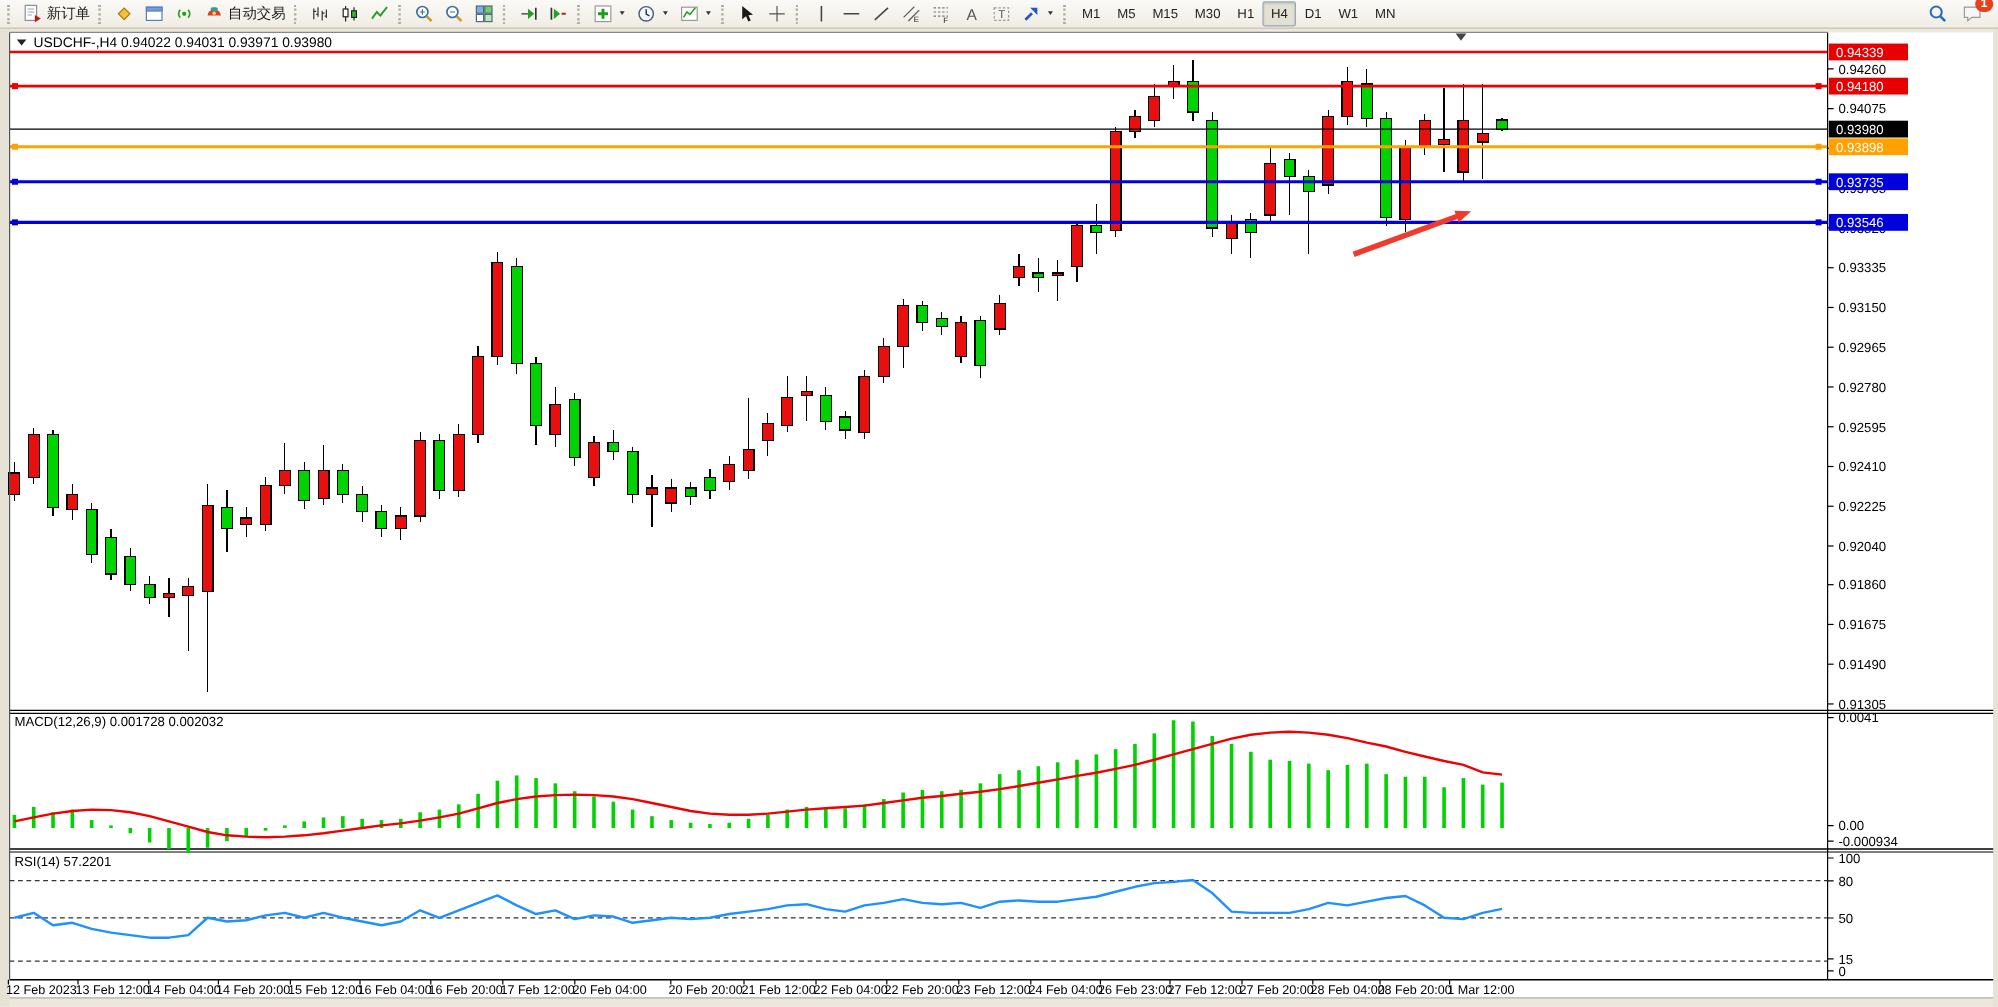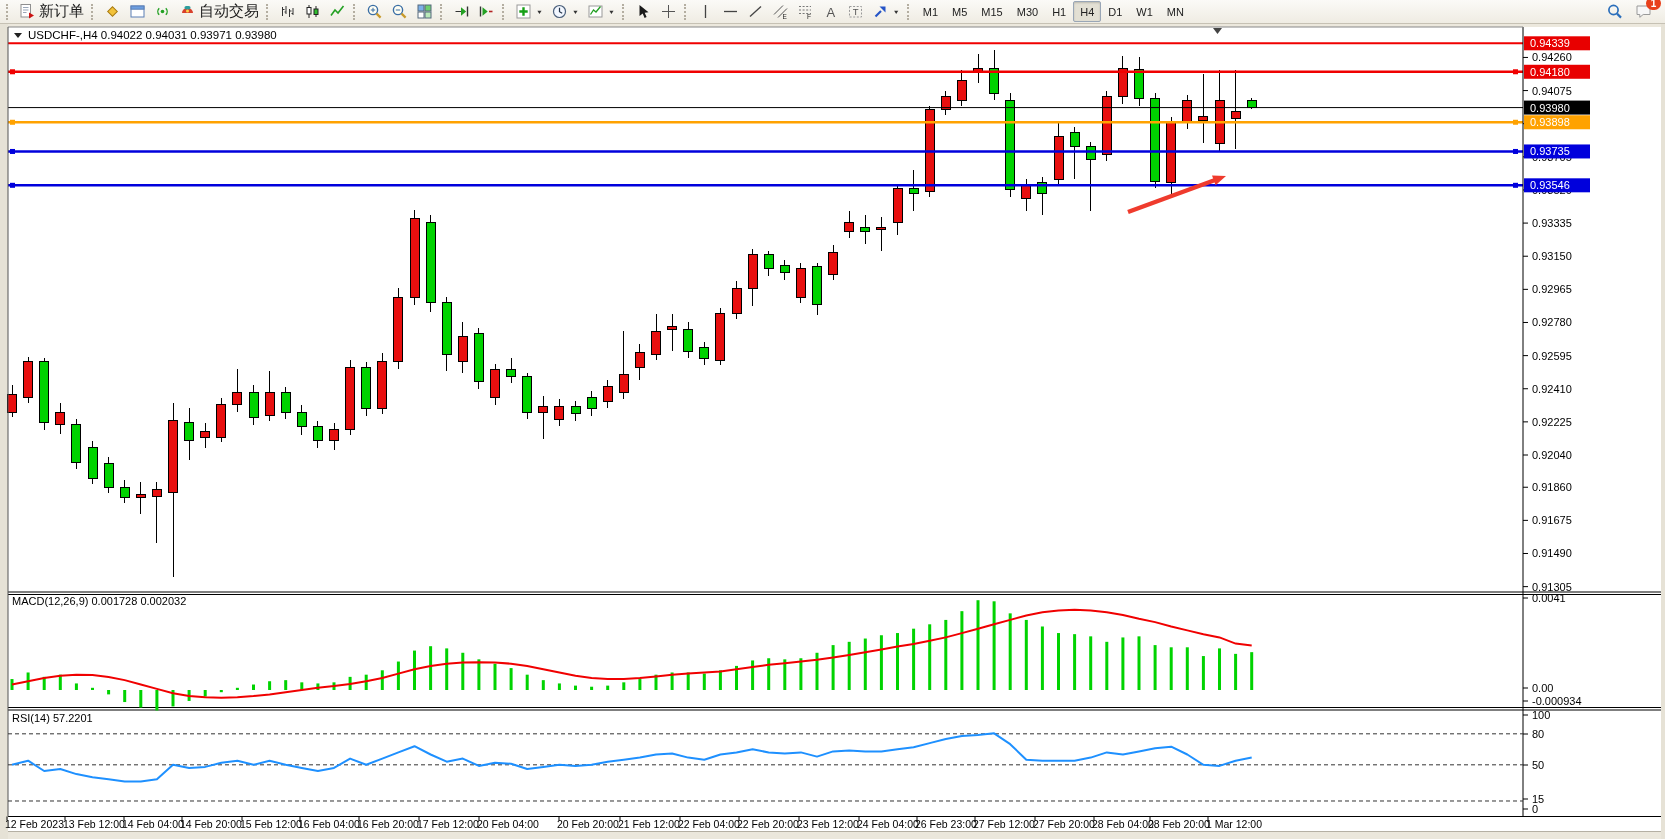--- a/index.html
+++ b/index.html
@@ -1,21 +1,21 @@
 <!DOCTYPE html>
 <html><head>
 <meta charset="utf-8">
 <style>
   html,body{margin:0;padding:0}
   body{width:1665px;height:839px;overflow:hidden;background:#ece8dd;font-family:"Liberation Sans",sans-serif;-webkit-font-smoothing:none}
   #toolbar{height:24px;display:flex;align-items:center;background:linear-gradient(#fbfaf7,#efecE3);border-bottom:1px solid #c6c1b4;padding:0 3px;box-sizing:border-box;white-space:nowrap}
   .grip{width:2px;height:16px;border-left:2px dotted #b4aea1;margin:0 5px 0 3px}
   .tb-group{display:flex;align-items:center;height:24px}
   .tb-btn{display:flex;align-items:center;gap:3px;height:21px;padding:0 3px;border:1px solid transparent;border-radius:2px;cursor:default}
-  .tb-label{font-size:15px;color:#1a1a1a}
+  .tb-label{font-size:12px;color:#1a1a1a}
   .caret{font-size:7px;color:#333;margin-left:1px;transform:scaleY(.8)}
   .tf-btn{font-size:11px;color:#222;padding:0 6px;height:19px;display:flex;align-items:center;border:1px solid transparent;border-radius:2px}
   .tf-btn.active{border:1px solid #99a6b6;background:#e3e0d4;box-shadow:inset 0 1px 2px rgba(0,0,0,.18)}
   #tb-right{margin-left:auto;display:flex;align-items:center;gap:4px;padding-right:6px}
   .badge{position:absolute;top:-4px;right:-6px;background:#e8401c;color:#fff;font-size:10px;font-weight:bold;border-radius:8px;min-width:13px;height:13px;line-height:13px;text-align:center;padding:0 1px}
   .rel{position:relative}
   #chart-wrap{position:relative;width:1665px;height:815px}
   svg text{font-family:"Liberation Sans",sans-serif}
 </style>
 </head>

